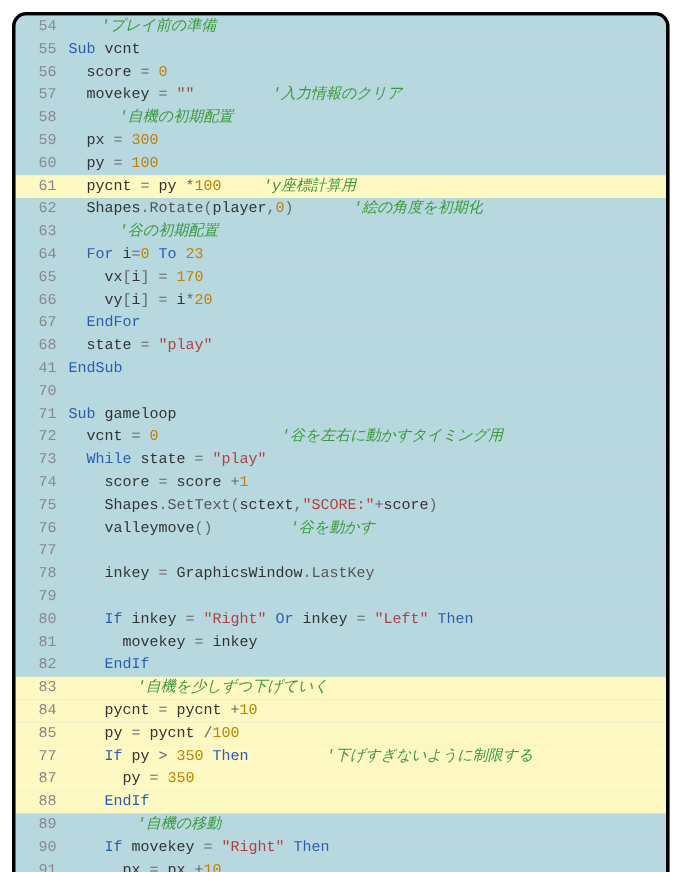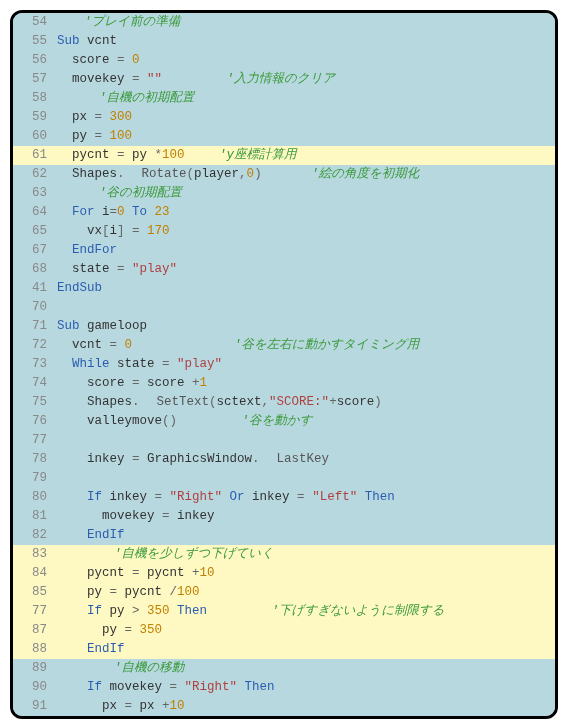--- a/index.html
+++ b/index.html
@@ -38,38 +38,39 @@
   .code {
     flex: 1;
     padding-left: 2px;
   }
   .kw   { color: #2a5db0; }
   .ident{ color: #333; }
   .op   { color: #666; }
   .num  { color: #c08000; }
   .str  { color: #b04040; }
   .com  { color: #3a9a3a; font-style: italic; margin-left: 27px; }
-  .member { color: #555; margin-left: 17px; }
+  .member { color: #555; }
 </style>
 </head>
 <body>
 
 <div class="editor" id="editor">
     <div class="line sel"><span class="gutter">54</span><span class="code"><span class="com">'プレイ前の準備</span></span></div>
     <div class="line sel"><span class="gutter">55</span><span class="code"><span class="kw">Sub </span><span class="ident">vcnt</span></span></div>
     <div class="line sel"><span class="gutter">56</span><span class="code"><span>  </span><span class="ident">score </span><span class="op">= </span><span class="num">0</span></span></div>
     <div class="line sel"><span class="gutter">57</span><span class="code"><span>  </span><span class="ident">movekey </span><span class="op">= </span><span class="str">""</span><span>     </span><span class="com">'入力情報のクリア</span></span></div>
     <div class="line sel"><span class="gutter">58</span><span class="code"><span>  </span><span class="com">'自機の初期配置</span></span></div>
     <div class="line sel"><span class="gutter">59</span><span class="code"><span>  </span><span class="ident">px </span><span class="op">= </span><span class="num">300</span></span></div>
     <div class="line sel"><span class="gutter">60</span><span class="code"><span>  </span><span class="ident">py </span><span class="op">= </span><span class="num">100</span></span></div>
     <div class="line nosel"><span class="gutter">61</span><span class="code"><span>  </span><span class="ident">pycnt </span><span class="op">= </span><span class="ident">py </span><span class="op">*</span><span class="num">100 </span><span class="com">'y座標計算用</span></span></div>
     <div class="line sel"><span class="gutter">62</span><span class="code"><span>  </span><span class="ident">Shapes</span><span class="op">.</span><span class="member">Rotate</span><span class="op">(</span><span class="ident">player</span><span class="op">,</span><span class="num">0</span><span class="op">)   </span><span class="com">'絵の角度を初期化</span></span></div>
     <div class="line sel"><span class="gutter">63</span><span class="code"><span>  </span><span class="com">'谷の初期配置</span></span></div>
     <div class="line sel"><span class="gutter">64</span><span class="code"><span>  </span><span class="kw">For </span><span class="ident">i</span><span class="op">=</span><span class="num">0</span><span class="kw"> To </span><span class="num">23</span></span></div>
     <div class="line sel"><span class="gutter">65</span><span class="code"><span>    </span><span class="ident">vx</span><span class="op">[</span><span class="ident">i</span><span class="op">] = </span><span class="num">170</span></span></div>
+    <div class="line sel"><span class="gutter">66</span><span class="code"><span>    </span><span class="ident">vy</span><span class="op">[</span><span class="ident">i</span><span class="op">] = </span><span class="ident">i</span><span class="op">*</span><span class="num">20</span></span></div>
     <div class="line sel"><span class="gutter">67</span><span class="code"><span>  </span><span class="kw">EndFor</span></span></div>
     <div class="line sel"><span class="gutter">68</span><span class="code"><span>  </span><span class="ident">state </span><span class="op">= </span><span class="str">"play"</span></span></div>
     <div class="line sel"><span class="gutter">41</span><span class="code"><span class="kw">EndSub</span></span></div>
     <div class="line sel"><span class="gutter">70</span><span class="code">&nbsp;</span></div>
     <div class="line sel"><span class="gutter">71</span><span class="code"><span class="kw">Sub </span><span class="ident">gameloop</span></span></div>
     <div class="line sel"><span class="gutter">72</span><span class="code"><span>  </span><span class="ident">vcnt </span><span class="op">= </span><span class="num">0</span><span>          </span><span class="com">'谷を左右に動かすタイミング用</span></span></div>
     <div class="line sel"><span class="gutter">73</span><span class="code"><span>  </span><span class="kw">While </span><span class="ident">state </span><span class="op">= </span><span class="str">"play"</span></span></div>
     <div class="line sel"><span class="gutter">74</span><span class="code"><span>    </span><span class="ident">score </span><span class="op">= </span><span class="ident">score </span><span class="op">+</span><span class="num">1</span></span></div>
     <div class="line sel"><span class="gutter">75</span><span class="code"><span>    </span><span class="ident">Shapes</span><span class="op">.</span><span class="member">SetText</span><span class="op">(</span><span class="ident">sctext</span><span class="op">,</span><span class="str">"SCORE:"</span><span class="op">+</span><span class="ident">score</span><span class="op">)</span></span></div>
     <div class="line sel"><span class="gutter">76</span><span class="code"><span>    </span><span class="ident">valleymove</span><span class="op">()     </span><span class="com">'谷を動かす</span></span></div>

